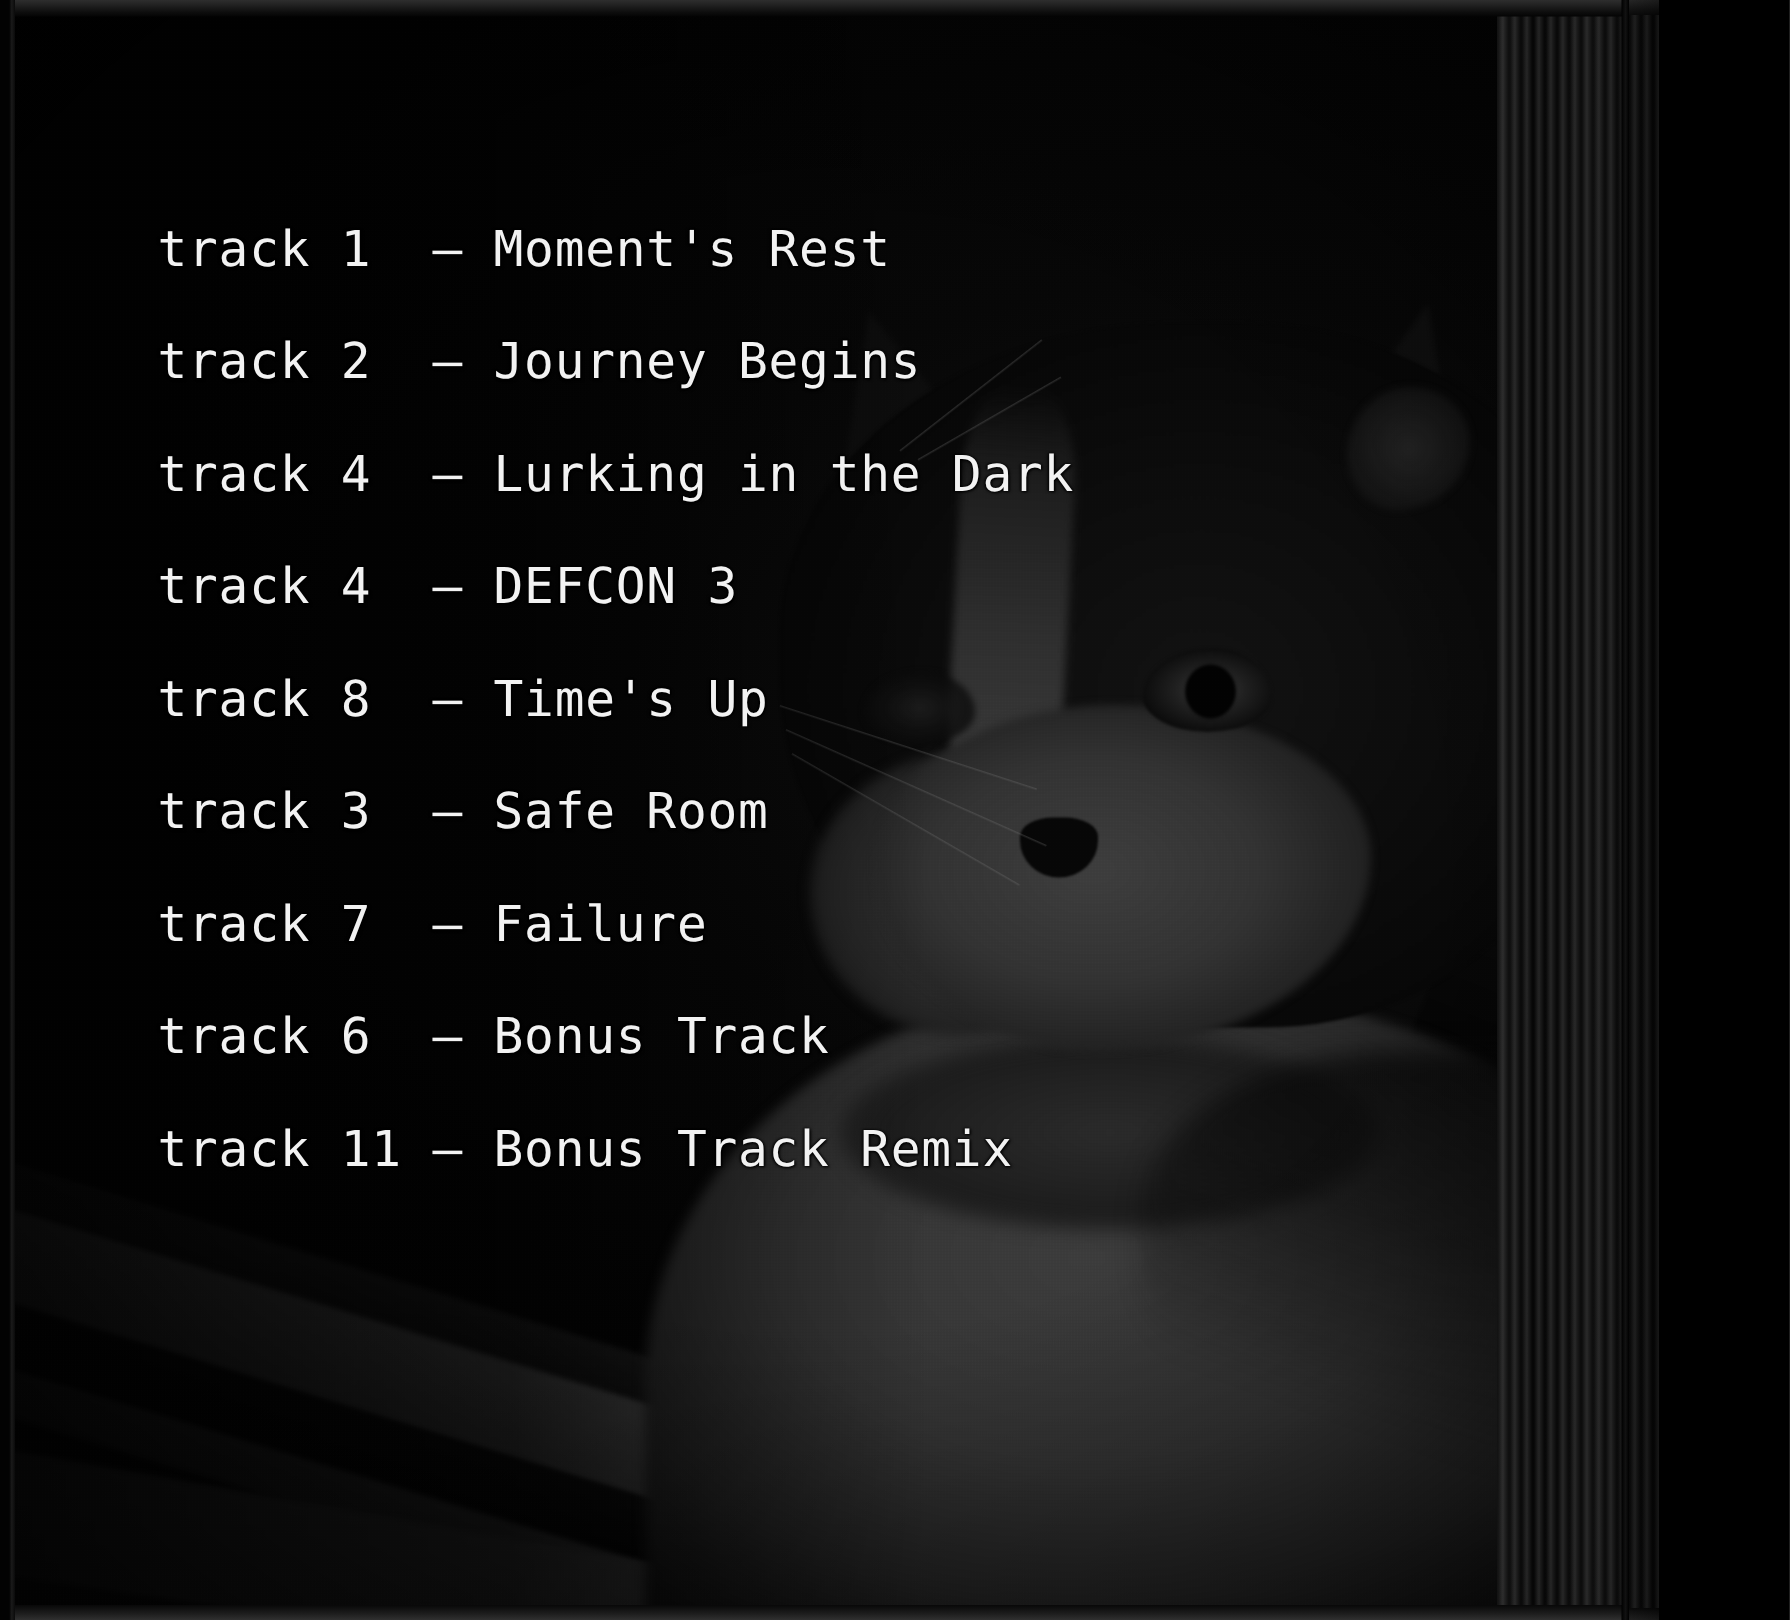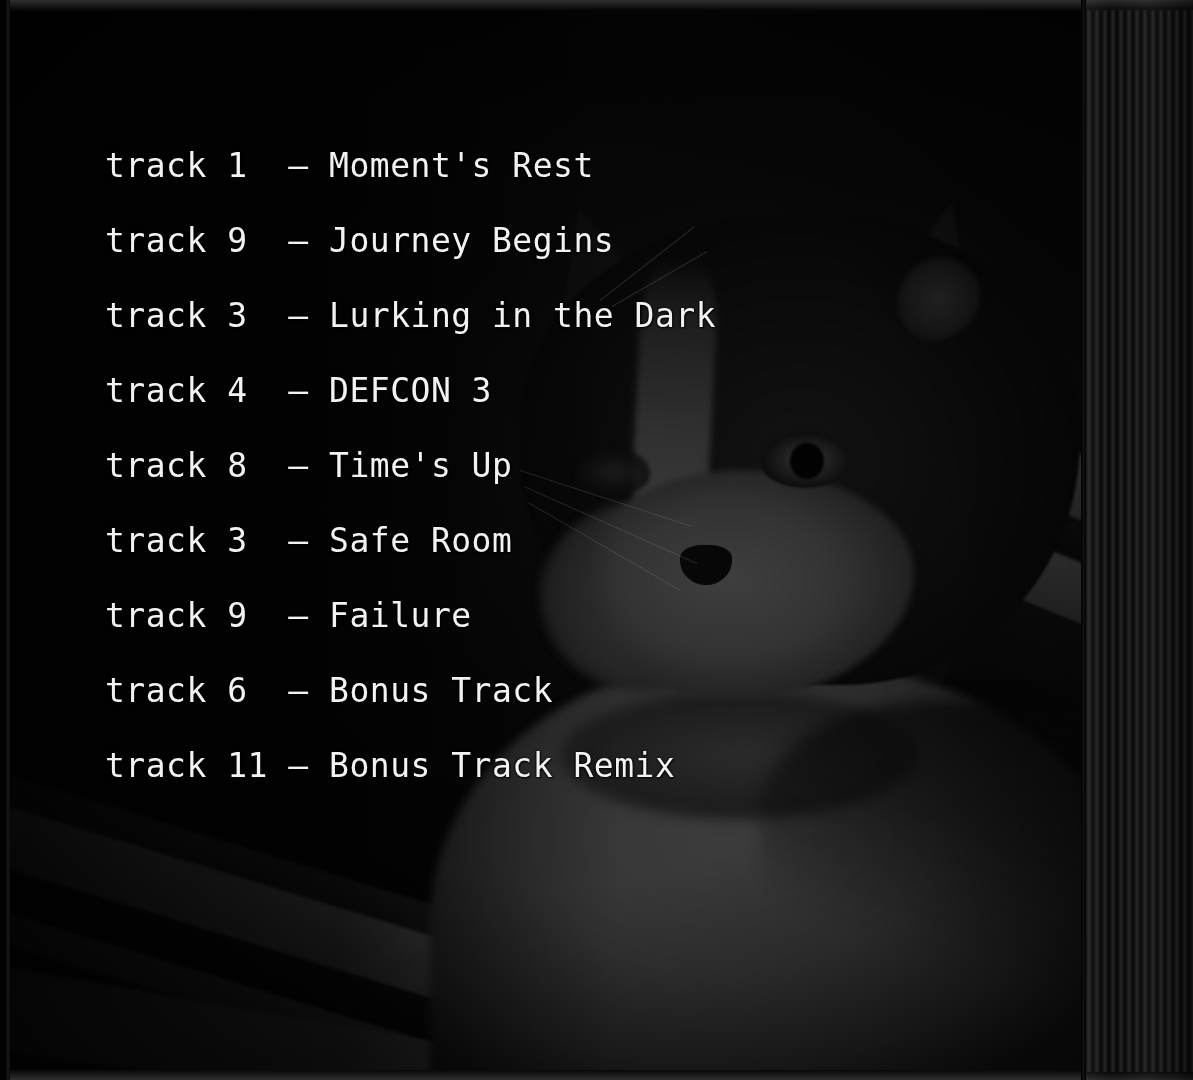--- a/index.html
+++ b/index.html
@@ -7,21 +7,21 @@
     margin: 0;
     padding: 0;
     background: #000000;
   }
   body {
     font-family: "DejaVu Sans Mono", monospace;
   }
 
   #case {
     position: relative;
-    width: 1193px;
+    width: 1106px;
     height: 1080px;
     overflow: hidden;
     background: #000000;
   }
 
   
   #artwork {
     position: absolute;
     left: 0;
     top: 0;
@@ -404,26 +404,26 @@
     <div class="whisker" style="left:600px; top:300px; width:120px; transform:rotate(-38deg);"></div>
     <div class="whisker" style="left:612px; top:306px; width:110px; transform:rotate(-30deg);"></div>
 
     <div class="art-textshade"></div>
     <div class="art-vignette"></div>
     <div class="art-grain"></div>
   </div>
 
   <div id="tracklist">
     <span class="track-row">track 1  — Moment's Rest</span>
-    <span class="track-row">track 9  — Journey Begins</span>
-    <span class="track-row">track 3  — Lurking in the Dark</span>
+    <span class="track-row">track 2  — Journey Begins</span>
+    <span class="track-row">track 4  — Lurking in the Dark</span>
     <span class="track-row">track 4  — DEFCON 3</span>
     <span class="track-row">track 8  — Time's Up</span>
     <span class="track-row">track 3  — Safe Room</span>
-    <span class="track-row">track 9  — Failure</span>
+    <span class="track-row">track 7  — Failure</span>
     <span class="track-row">track 6  — Bonus Track</span>
     <span class="track-row">track 11 — Bonus Track Remix</span>
   </div>
 
   <div id="spine">
     <div class="spine-ridges"></div>
     <div class="spine-cap-top"></div>
     <div class="spine-cap-bottom"></div>
     <div class="spine-sheen"></div>
   </div>

